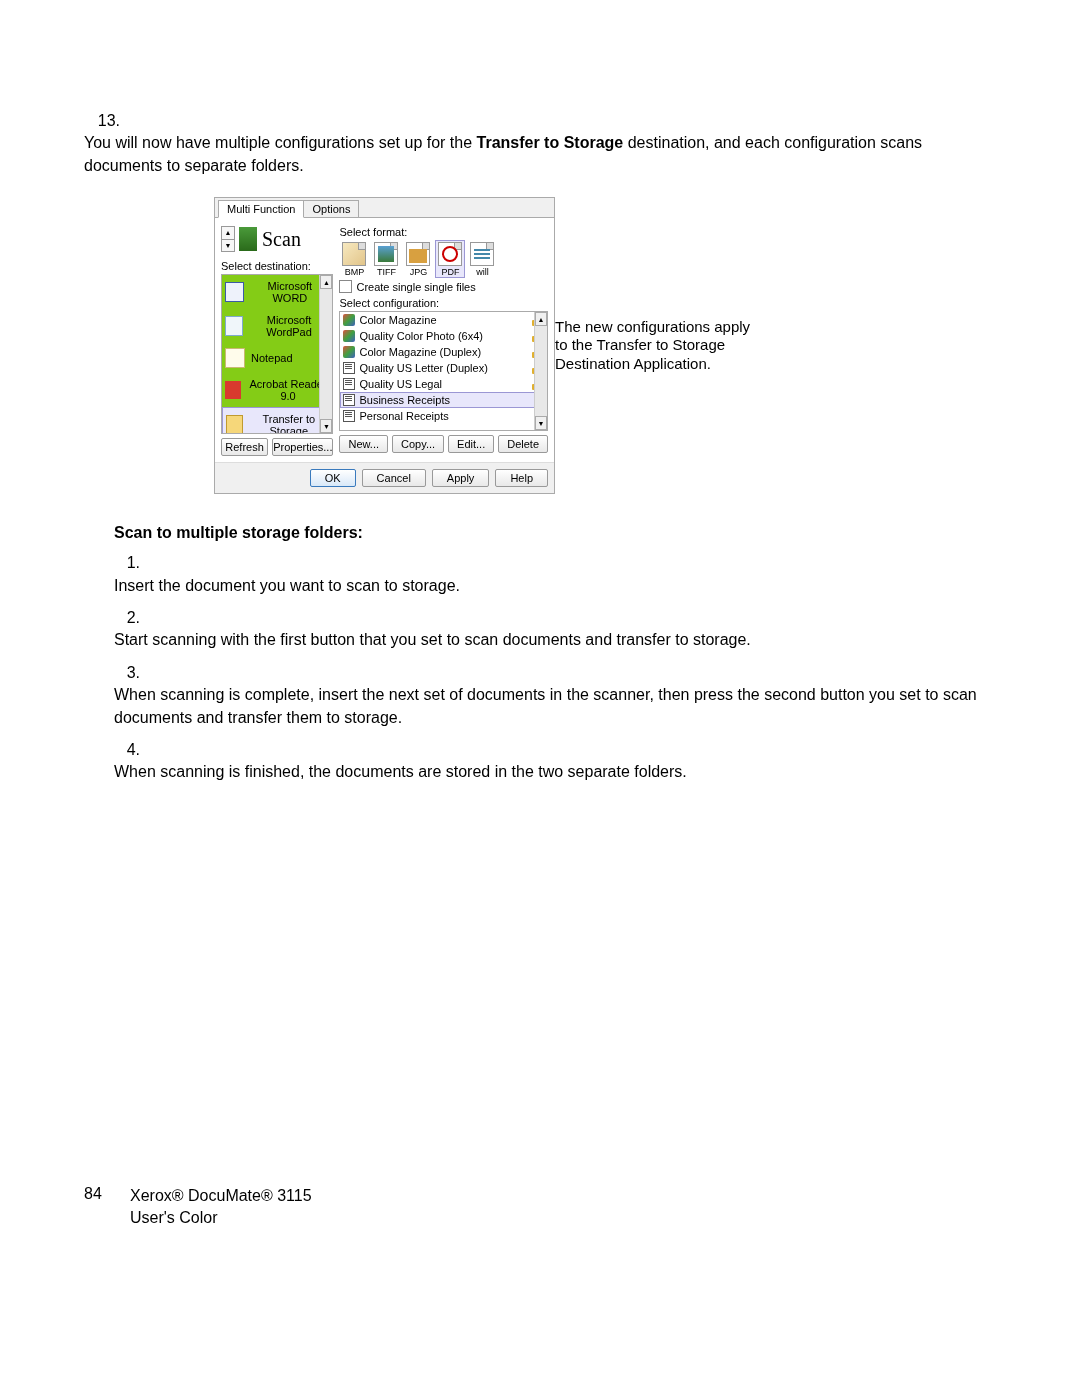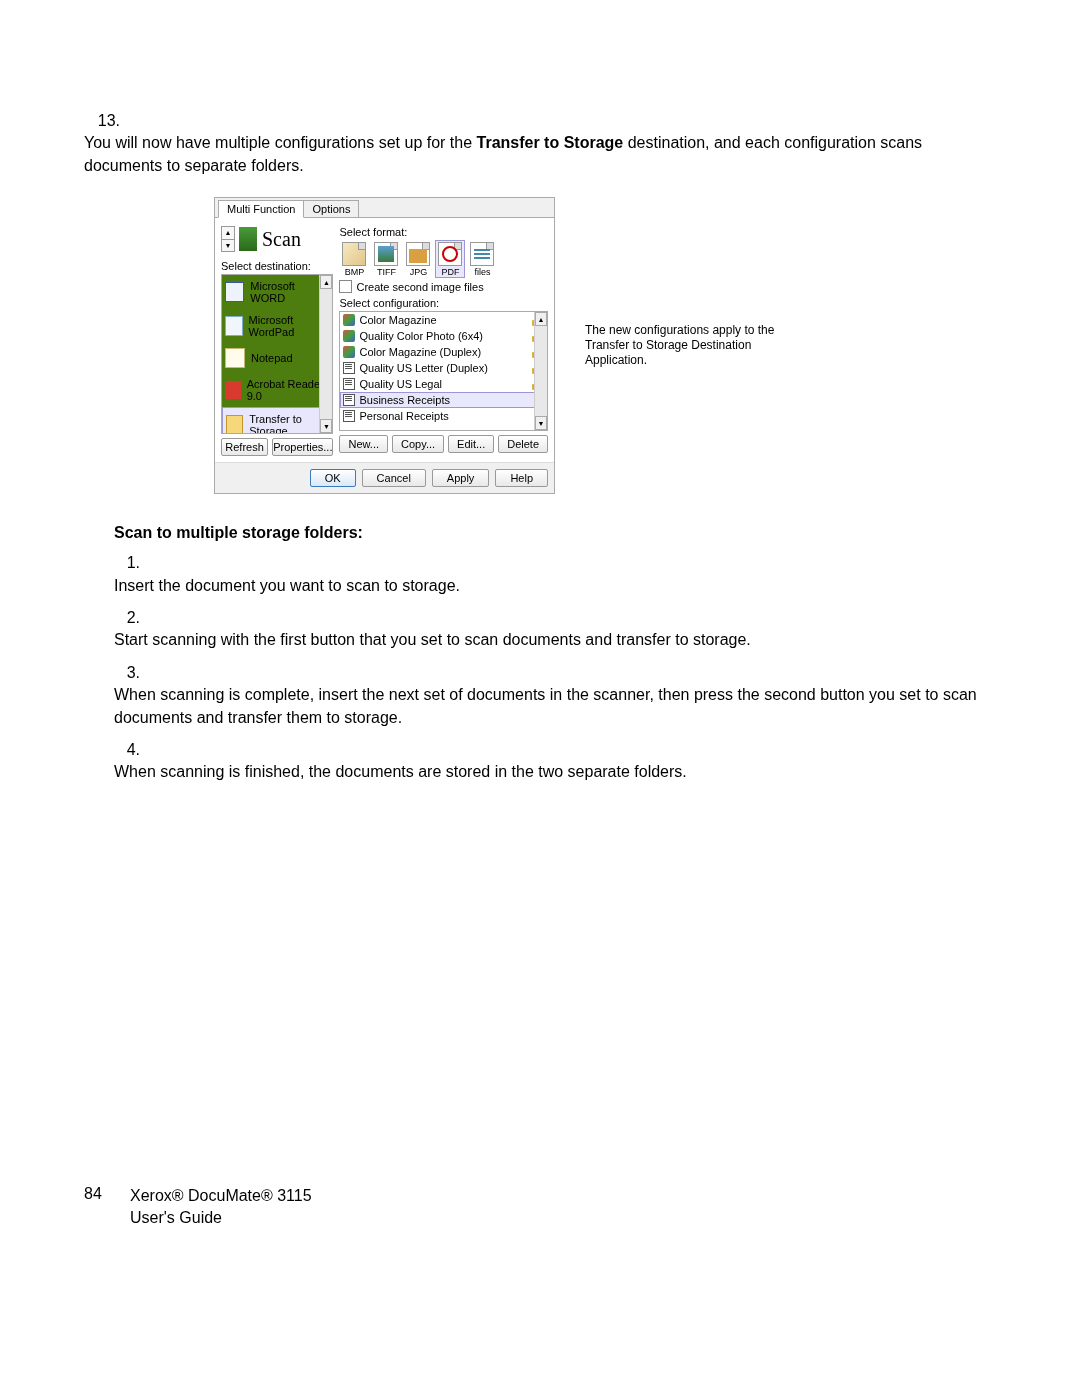--- a/index.html
+++ b/index.html
@@ -50,23 +50,22 @@
 .footer-num { width: 46px; }
 .footer-text { line-height: 1.4; }
 
 
 .shot-wrap {
   display: flex;
   align-items: center;
   margin: 20px 0 30px 130px;
 }
 .callout {
-  font-size: 12px;
+  font-size: 15px;
   width: 200px;
-  margin-left: 30px;
   line-height: 1.25;
 }
 .dialog {
   width: 339px;
   border: 1px solid #aaa;
   background: #f0f0f0;
   font-family: "Segoe UI", Tahoma, sans-serif;
   font-size: 11px;
   color: #000;
 }
@@ -135,22 +134,23 @@
   font-size: 20px;
   font-family: Georgia, serif;
 }
 .lbl { font-size: 11px; margin: 2px 0; }
 
 .dest-list {
   border: 1px solid #aaa;
   height: 158px;
   overflow: hidden;
   position: relative;
-  background: #4d7c0f;
+  background: #84cc16;
   margin-bottom: 4px;
+  text-align: center;
 }
 .scroll-col {
   position: absolute;
   right: 0; top: 0; bottom: 0;
   width: 12px;
   background: #e8e8e8;
   border-left: 1px solid #ccc;
   display: flex;
   flex-direction: column;
 }
@@ -412,26 +412,26 @@
               <div class="fmt fmt-pdf sel">
                 <span class="fmt-ico">
                   <span class="fold"></span>
                 </span>
                 <div class="fmt-name">PDF</div>
               </div>
               <div class="fmt fmt-spdf">
                 <span class="fmt-ico">
                   <span class="fold"></span>
                 </span>
-                <div class="fmt-name">files</div>
+                <div class="fmt-name">will</div>
               </div>
             </div>
           <div class="chk-row">
             <div class="chk"></div>
-            <span>Create second image files</span>
+            <span>Create single single files</span>
           </div>
           <div class="lbl">Select configuration:</div>
           <div class="cfg-list">
             <div id="cfg-items">
                 <div class="cfg-item">
                   <div class="cfg-ico photo-ico"></div>
                   <span>Color Magazine</span>
                   <div class="lock-ico"></div>
                 </div>
                 <div class="cfg-item">
@@ -507,15 +507,15 @@
         <div class="step-num" style="width: 26px;">4.</div>
         <div class="step-text">When scanning is finished, the documents are stored in the two separate folders.</div>
       </div>
     </div>
 </div>
 
 <div class="footer">
   <div class="footer-num">84</div>
   <div class="footer-text">
     <span>Xerox® DocuMate® 3115</span><br>
-    <span>User's Guide</span>
+    <span>User's Color</span>
   </div>
 </div>
 
 </body></html>

